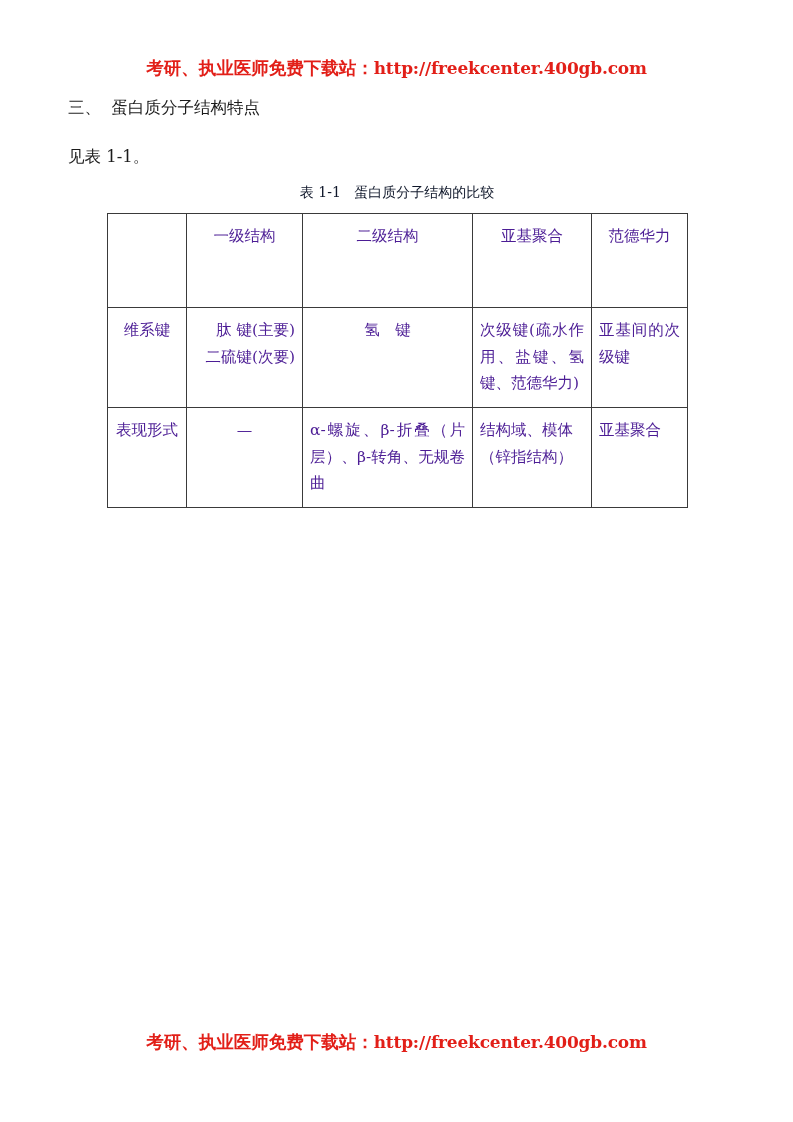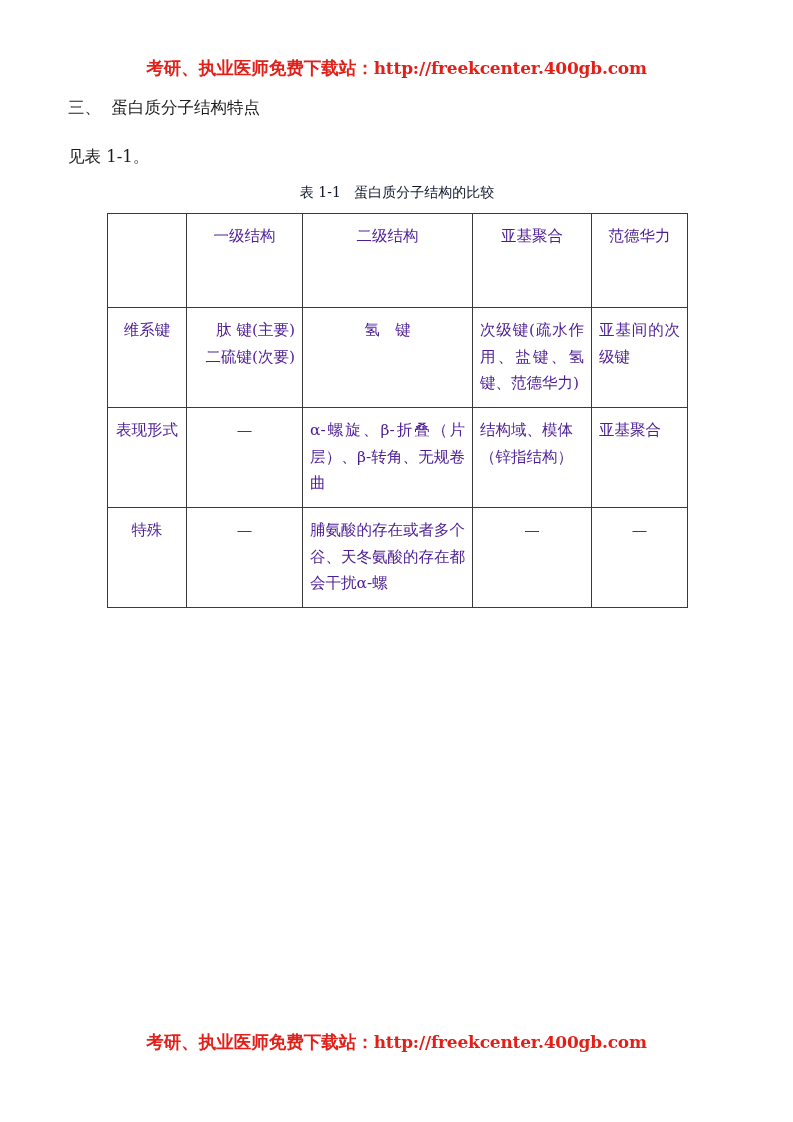--- a/index.html
+++ b/index.html
@@ -189,37 +189,20 @@
           </td>
         <td>
             <span class="cell-inner ta-justify" style="white-space:pre-line">结构域、模体
 （锌指结构）</span>
           </td>
         <td>
             <span class="cell-inner ta-justify">亚基聚合</span>
           </td>
       </tr>
 
-      <tr>
-        <td class="label-cell">
-            <span class="cell-inner ta-justify-c">特殊</span>
-          </td>
-        <td class="dash-cell">
-            <span class="cell-inner dash">—</span>
-          </td>
-        <td>
-            <span class="cell-inner ta-justify">脯氨酸的存在或者多个谷、天冬氨酸的存在都会干扰α-螺</span>
-          </td>
-        <td class="dash-cell">
-            <span class="cell-inner dash">—</span>
-          </td>
-        <td class="dash-cell">
-            <span class="cell-inner dash">—</span>
-          </td>
-      </tr>
     </tbody>
   </table>
 
   <div class="banner" id="banner-bot">
     <span class="cn">考研、执业医师免费下载站：</span><span class="url">http://freekcenter.400gb.com</span>
   </div>
 
 </div>
 
 </body></html>

